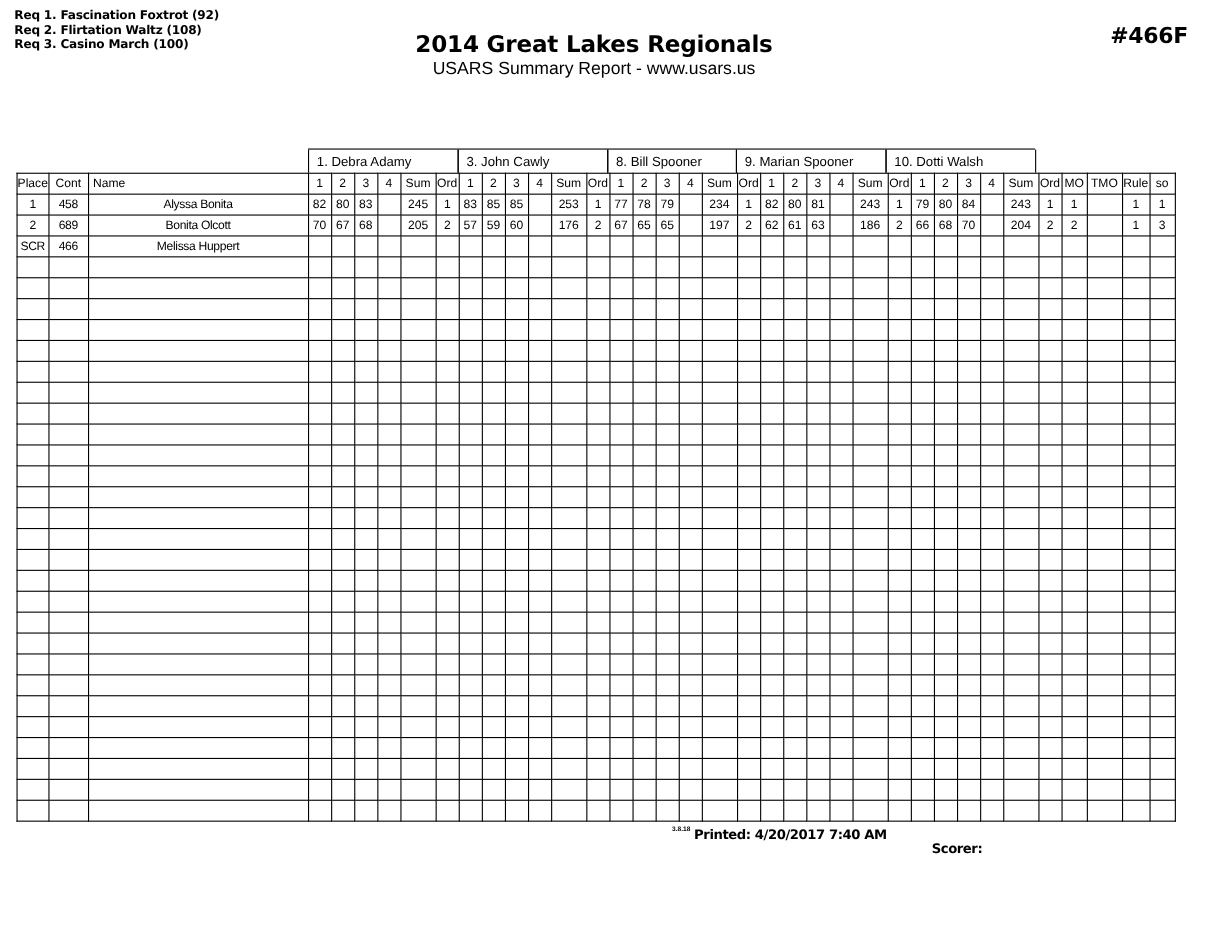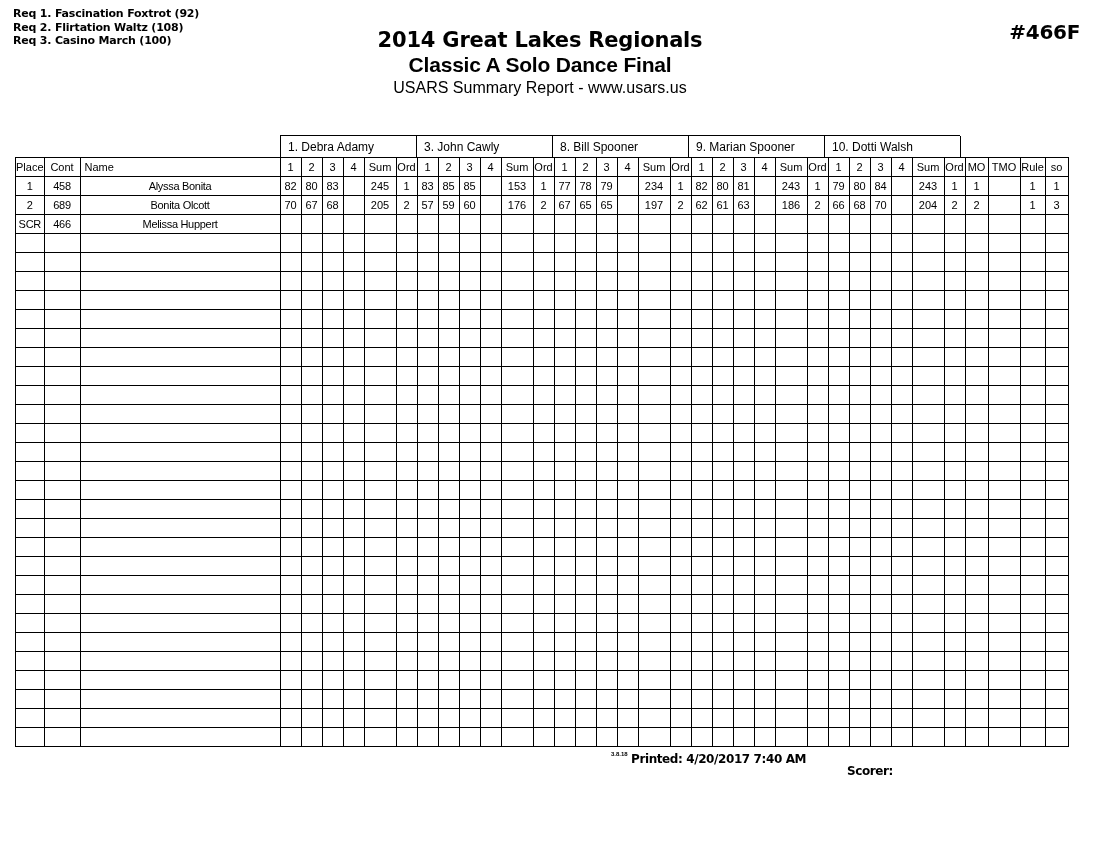--- a/index.html
+++ b/index.html
@@ -209,34 +209,33 @@
 <body>
 
 <div id="req-block">
   <div>Req 1.  Fascination Foxtrot (92)</div>
   <div>Req 2.  Flirtation Waltz (108)</div>
   <div>Req 3.  Casino March (100)</div>
 </div>
 
 <div id="title-block">
   <div id="event-title">2014 Great Lakes Regionals</div>
-  <div id="category-title">Classic A Solo Dance Final</div>
   <div id="report-line">USARS Summary Report - www.usars.us</div>
 </div>
 
 <div id="event-number">#466F</div>
 
 <div id="judge-band">
     <div class="judge-name-cell" style="width: 137px;">
       <span>1.  Debra Adamy</span>
     </div>
     <div class="judge-name-cell" style="width: 137px;">
       <span>3.  John Cawly</span>
     </div>
-    <div class="judge-name-cell" style="width: 137px;">
+    <div class="judge-name-cell" style="width: 118px;">
       <span>8.  Bill Spooner</span>
     </div>
     <div class="judge-name-cell" style="width: 137px;">
       <span>9.  Marian Spooner</span>
     </div>
     <div class="judge-name-cell" style="width: 137px;">
       <span>10.  Dotti Walsh</span>
     </div>
   </div>
 
@@ -329,21 +328,21 @@
         <td class="num">82</td>
         <td class="num">80</td>
         <td class="num">83</td>
         <td class="num"></td>
         <td class="num">245</td>
         <td class="ord">1</td>
         <td class="num">83</td>
         <td class="num">85</td>
         <td class="num">85</td>
         <td class="num"></td>
-        <td class="num">153</td>
+        <td class="num">253</td>
         <td class="ord">1</td>
         <td class="num">77</td>
         <td class="num">78</td>
         <td class="num">79</td>
         <td class="num"></td>
         <td class="num">234</td>
         <td class="ord">1</td>
         <td class="num">82</td>
         <td class="num">80</td>
         <td class="num">81</td>

